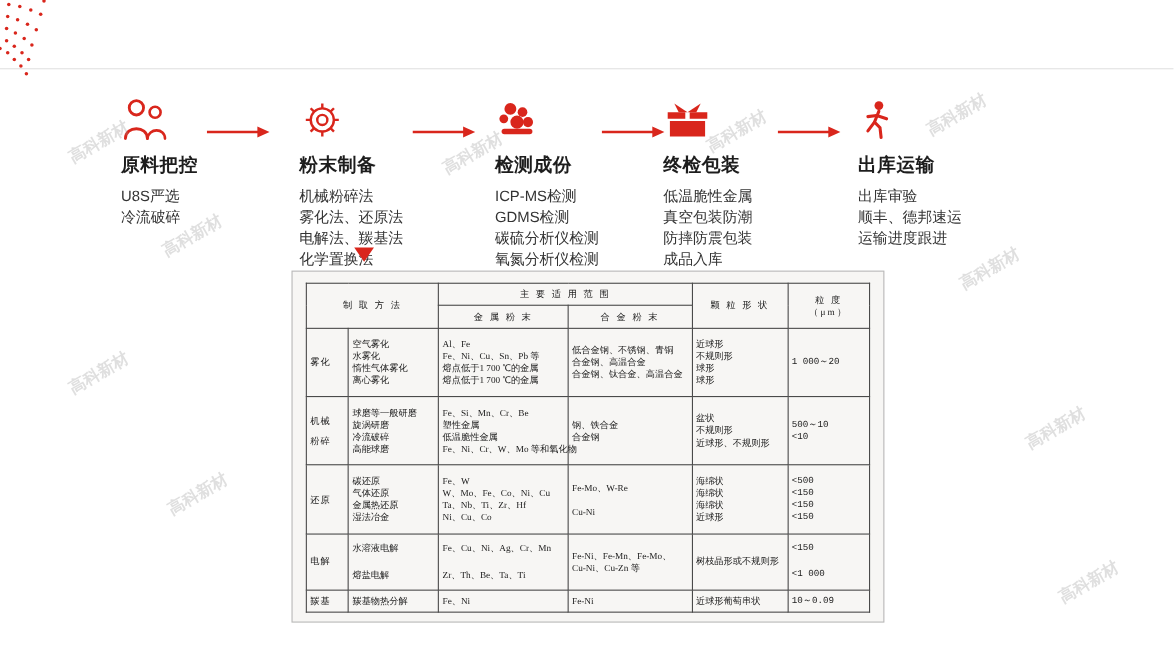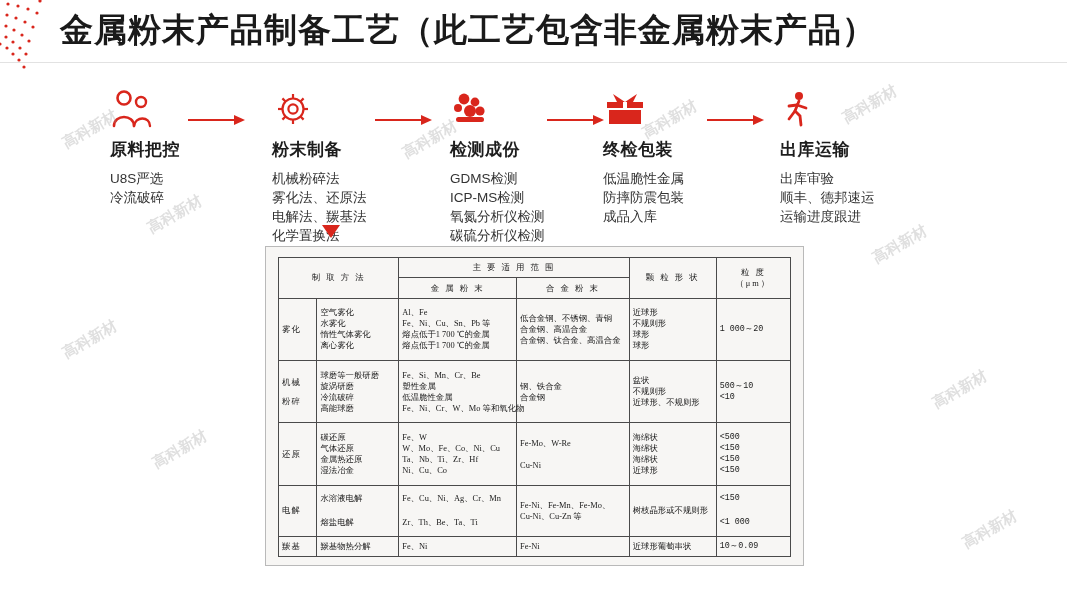--- a/index.html
+++ b/index.html
@@ -190,21 +190,20 @@
       <circle cx="26" cy="58" r="1.6"></circle>
         <circle cx="32" cy="64" r="1.6"></circle>
       <circle cx="6" cy="54" r="1.6"></circle>
         <circle cx="13" cy="58" r="1.6"></circle>
         <circle cx="19" cy="64" r="1.6"></circle>
       <circle cx="25" cy="70" r="1.6"></circle>
         <circle cx="30" cy="77" r="1.6"></circle>
     </g>
   </svg>
 
-  <div class="title">金属粉末产品制备工艺（此工艺包含非金属粉末产品）</div>
   <div class="title-rule"></div>
 
   <div class="flow">
 
     <div class="step" style="left:110px;">
       <div class="icon">
         <svg width="44" height="40" viewBox="0 0 44 40">
           <circle cx="14" cy="8" r="6.5" fill="none" stroke="#d9261c" stroke-width="2.6"></circle>
           <path d="M4 36 C4 24,24 24,24 36" fill="none" stroke="#d9261c" stroke-width="2.6" stroke-linecap="round"></path>
           <circle cx="31" cy="12" r="5" fill="none" stroke="#d9261c" stroke-width="2.4"></circle>
@@ -261,24 +260,24 @@
             <circle cx="14" cy="9" r="5.4"></circle>
             <circle cx="25" cy="12" r="4.4"></circle>
             <circle cx="8" cy="18" r="4"></circle>
             <circle cx="20" cy="21" r="6"></circle>
             <circle cx="30" cy="21" r="4.6"></circle>
             <rect x="6" y="27" width="28" height="5" rx="2.5"></rect>
           </g>
         </svg>
       </div>
       <div class="step-title">检测成份</div>
+      <div class="step-line">ICP-MS检测</div>
       <div class="step-line">GDMS检测</div>
-      <div class="step-line">ICP-MS检测</div>
+      <div class="step-line">碳硫分析仪检测</div>
       <div class="step-line">氧氮分析仪检测</div>
-      <div class="step-line">碳硫分析仪检测</div>
     </div>
 
     <div class="arrow" style="left:547px;">
       <svg width="58" height="14" viewBox="0 0 58 14">
         <line x1="0" y1="7" x2="48" y2="7" stroke="#d9261c" stroke-width="2.2"></line>
         <path d="M46 2 L57 7 L46 12 Z" fill="#d9261c"></path>
       </svg>
     </div>
 
     <div class="step" style="left:603px;">
@@ -288,20 +287,21 @@
             <path d="M4 12 L20 12 L20 18 L4 18 Z"></path>
             <path d="M24 12 L40 12 L40 18 L24 18 Z"></path>
             <path d="M6 20 L38 20 L38 34 L6 34 Z"></path>
             <path d="M10 4 L22 12 L14 12 Z"></path>
             <path d="M34 4 L22 12 L30 12 Z"></path>
           </g>
         </svg>
       </div>
       <div class="step-title">终检包装</div>
       <div class="step-line">低温脆性金属</div>
+      <div class="step-line">真空包装防潮</div>
       <div class="step-line">防摔防震包装</div>
       <div class="step-line">成品入库</div>
     </div>
 
     <div class="arrow" style="left:707px;">
       <svg width="58" height="14" viewBox="0 0 58 14">
         <line x1="0" y1="7" x2="48" y2="7" stroke="#d9261c" stroke-width="2.2"></line>
         <path d="M46 2 L57 7 L46 12 Z" fill="#d9261c"></path>
       </svg>
     </div>

